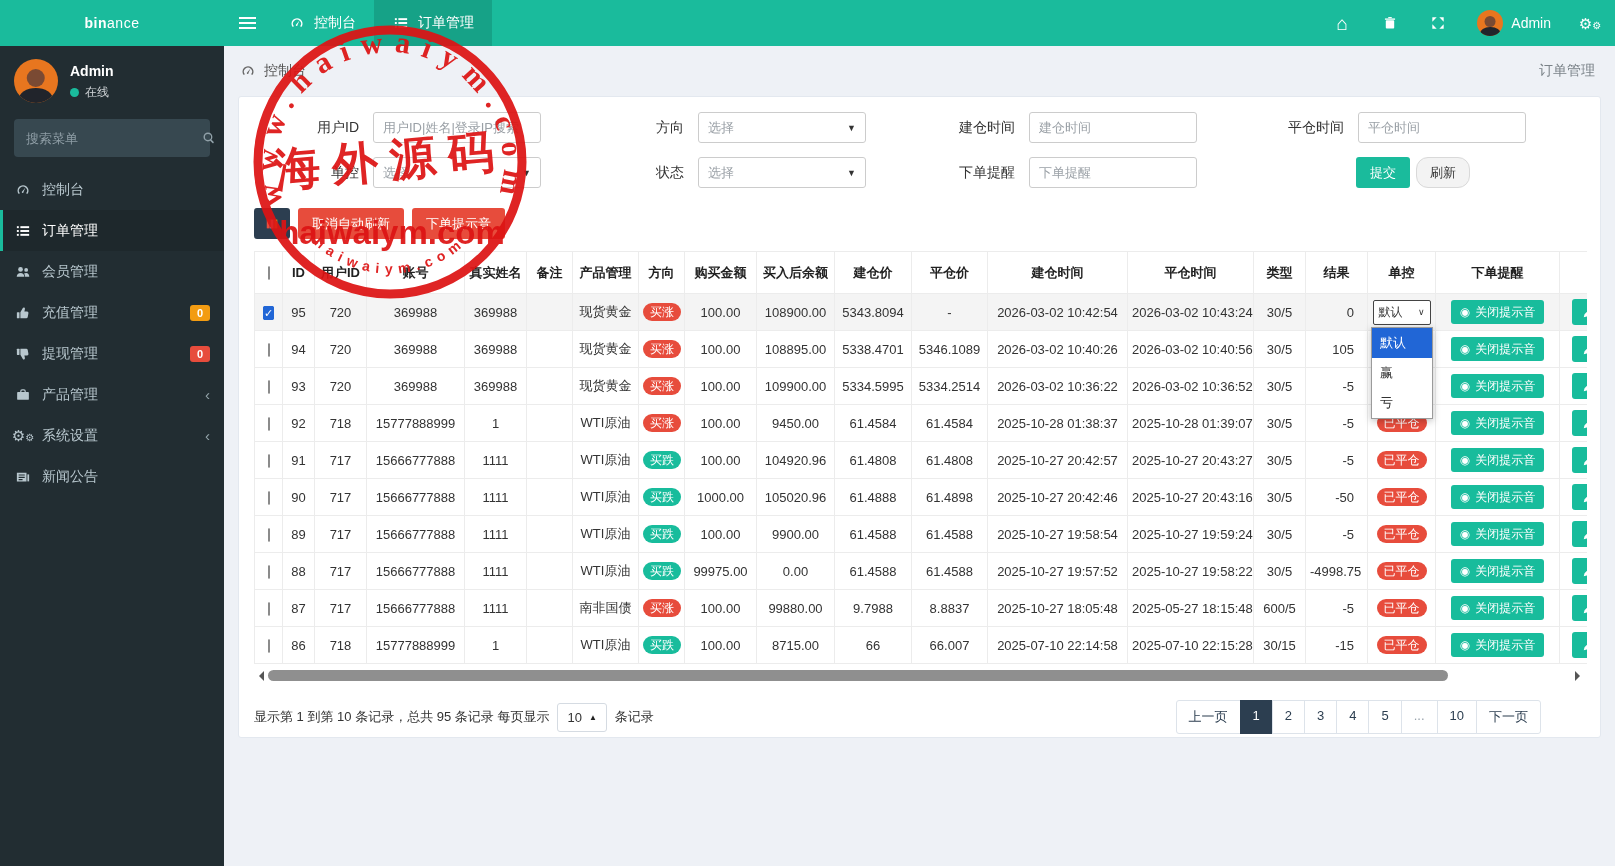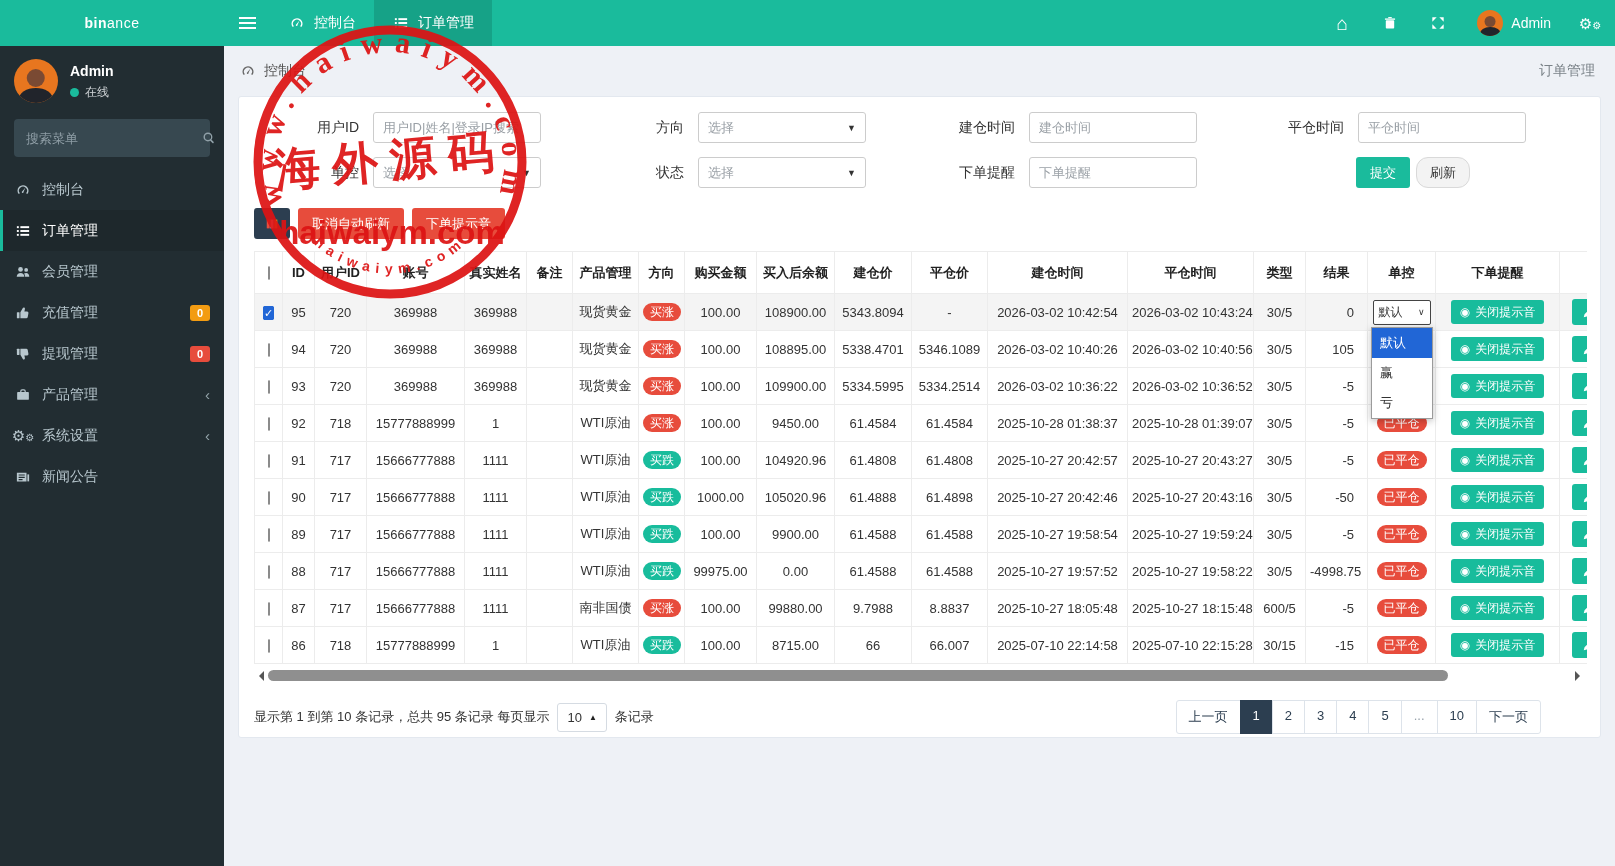--- a/index.html
+++ b/index.html
@@ -635,21 +635,21 @@
               <td>15666777888</td>
               <td>1111</td>
               <td></td>
               <td>南非国债</td>
               <td><span class="bdg red">买涨</span></td>
               <td>100.00</td>
               <td>99880.00</td>
               <td>9.7988</td>
               <td>8.8837</td>
               <td>2025-10-27 18:05:48</td>
-              <td>2025-10-27 18:15:48</td>
+              <td>2025-05-27 18:15:48</td>
               <td>600/5</td>
               <td class="result">-5</td>
               <td><span class="bdg red">已平仓</span></td>
               <td><span class="btn-sound"><span>◉</span>关闭提示音</span></td>
               <td style="text-align:left">
                 <span class="btn-edit">
                   <svg class="ic" viewBox="0 0 16 16" width="14" height="14" fill="currentColor">
                     <path d="M2 14l.9-3.4L10.4 3l2.6 2.6-7.5 7.5zM11.2 2.2l1.2-1.2 2.6 2.6-1.2 1.2z"></path>
                   </svg>
                 </span>

